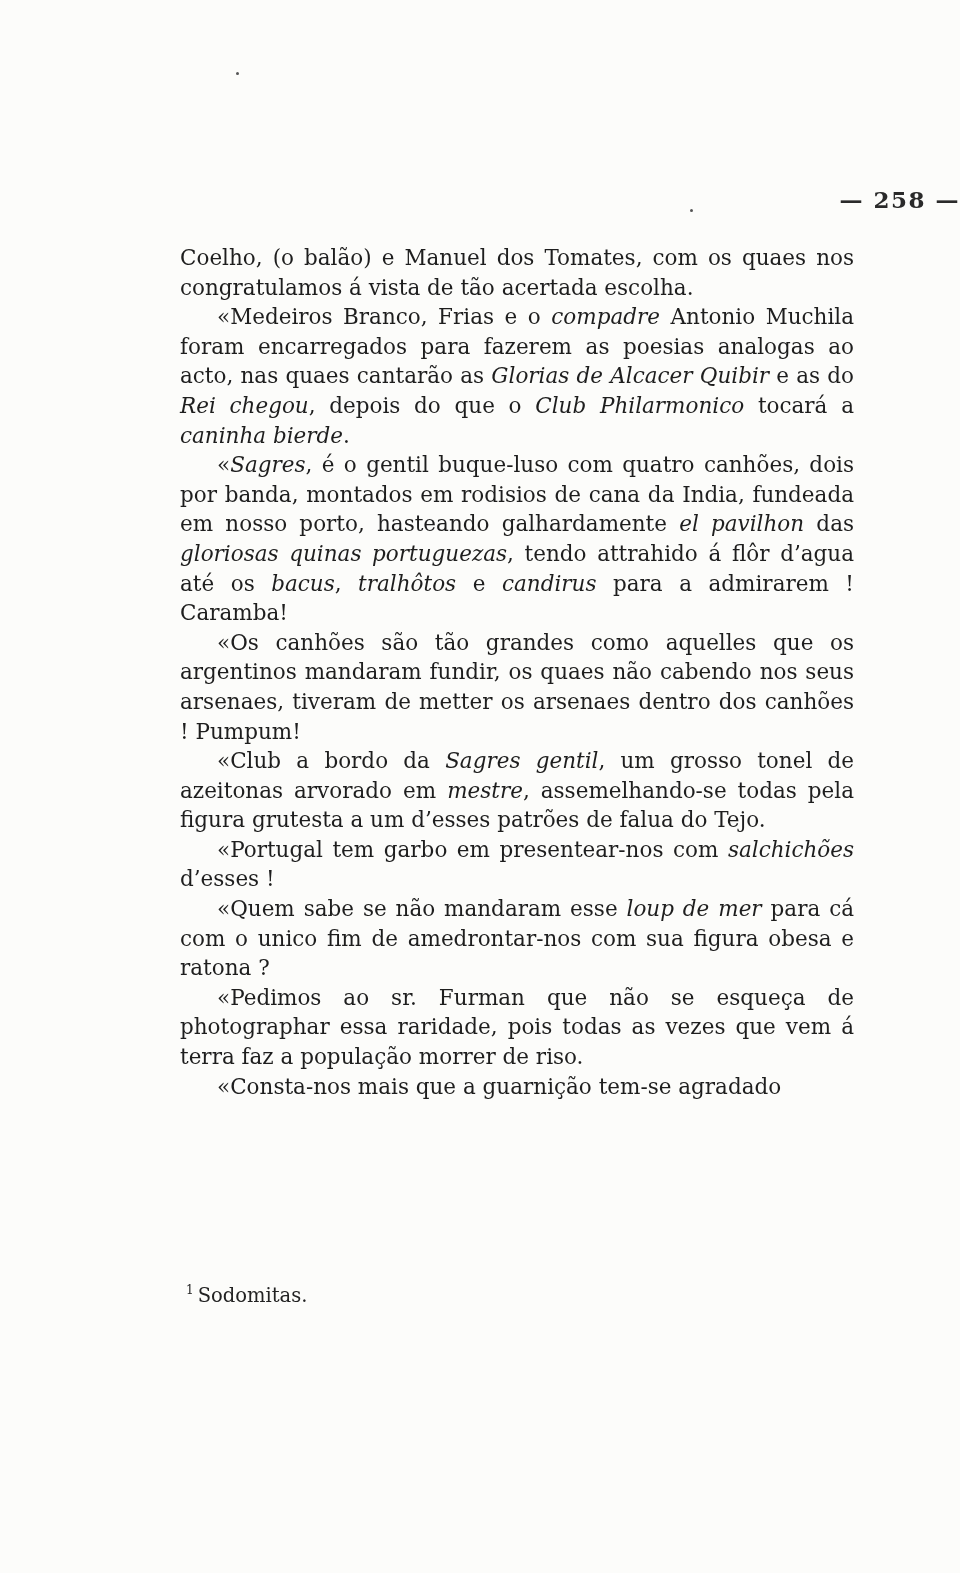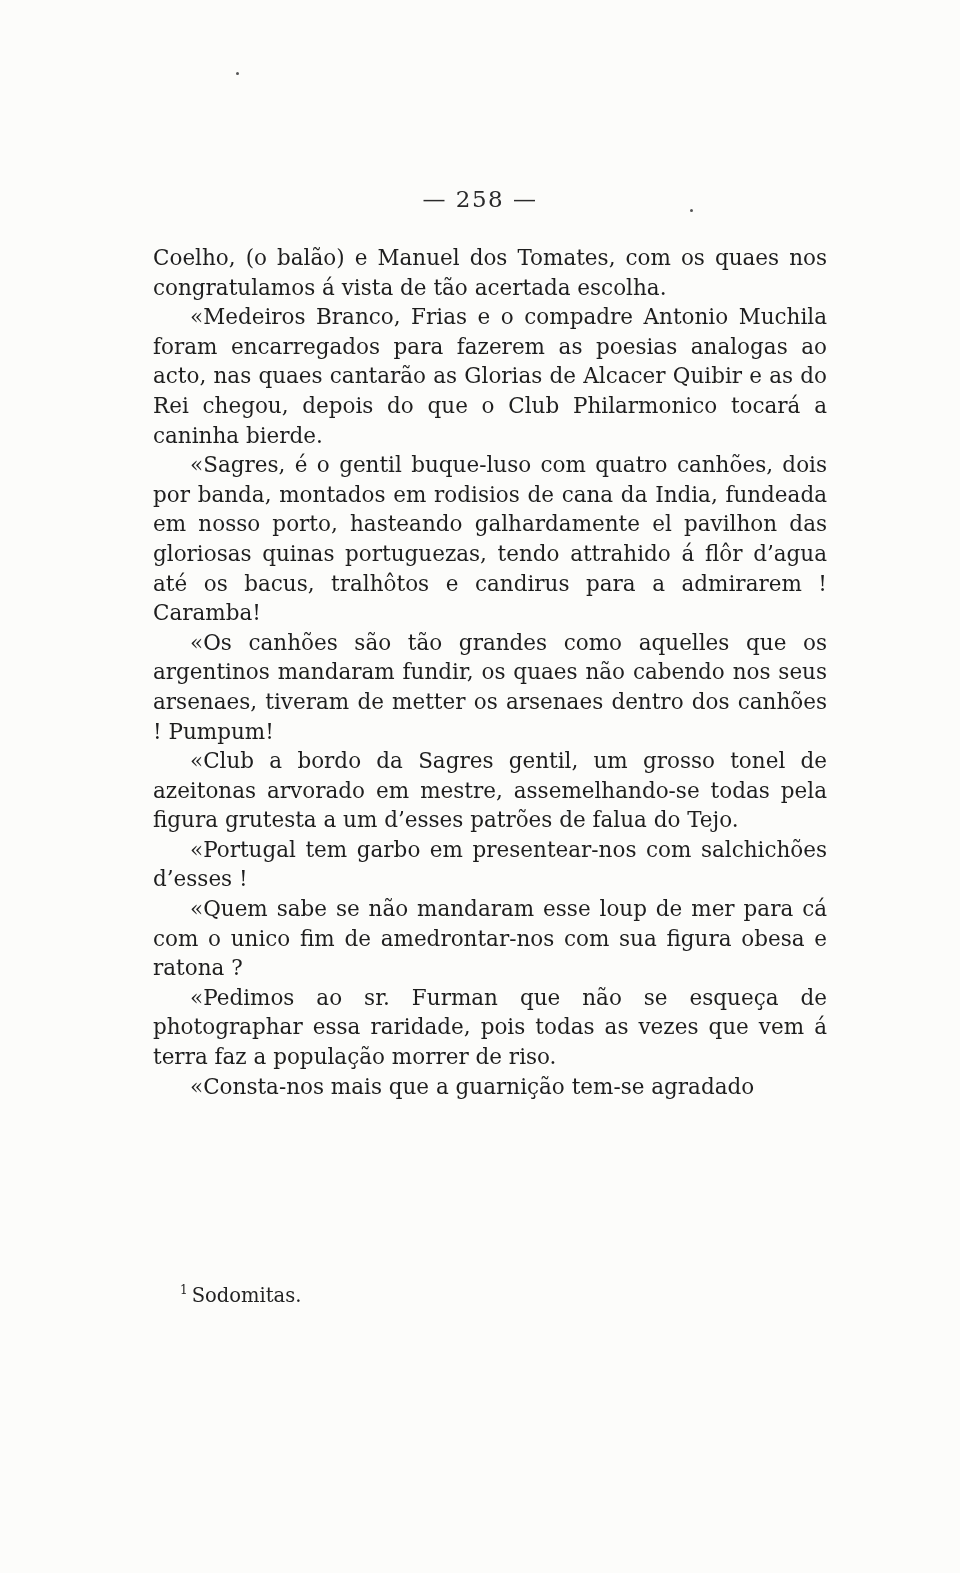--- a/index.html
+++ b/index.html
@@ -15,53 +15,55 @@
     background: #fcfcfa;
     color: #1b1b1b;
     font-family: "DejaVu Serif", "Liberation Serif", serif;
     overflow: hidden;
   }
   .page-number-header {
     position: absolute;
     top: 186px;
     left: 0;
     width: 100%;
-    text-align: center;
+    text-align: right;
     font-size: 23px;
     letter-spacing: 1.5px;
     color: #2a2a2a;
+    font-weight: bold;
   }
   .page-body {
     position: absolute;
     top: 243px;
-    left: 153px;
+    left: 180px;
     width: 674px;
     font-size: 21.5px;
     line-height: 29.6px;
     text-align: justify;
     color: #1e1e1e;
   }
   .page-body p {
     margin: 0;
     padding: 0;
   }
   .page-body p.indent {
     text-indent: 37px;
   }
   .it {
+    font-style: italic;
   }
   sup.fn-ref {
     font-size: 13px;
     line-height: 0;
     vertical-align: super;
   }
   .footnote {
     position: absolute;
     top: 1283px;
-    left: 180px;
+    left: 186px;
     font-size: 19.5px;
     color: #222222;
   }
   .footnote sup {
     font-size: 12px;
     margin-right: 4px;
   }
   .scan-dot {
     position: absolute;
     background: #555;

